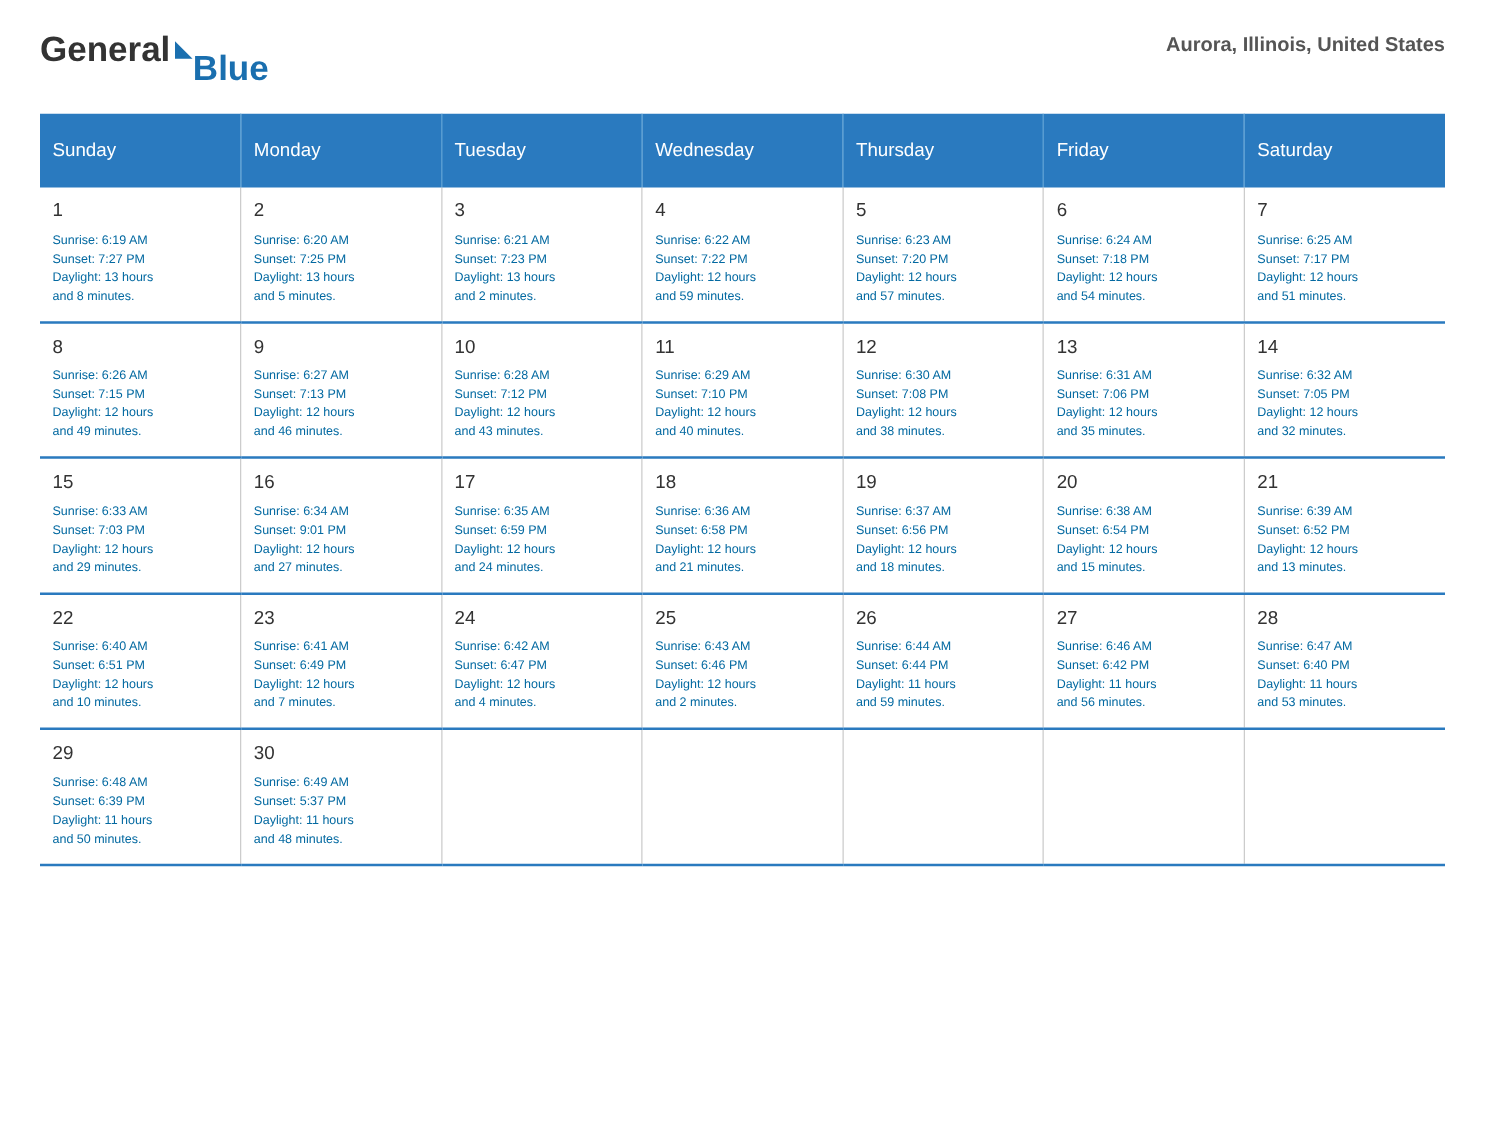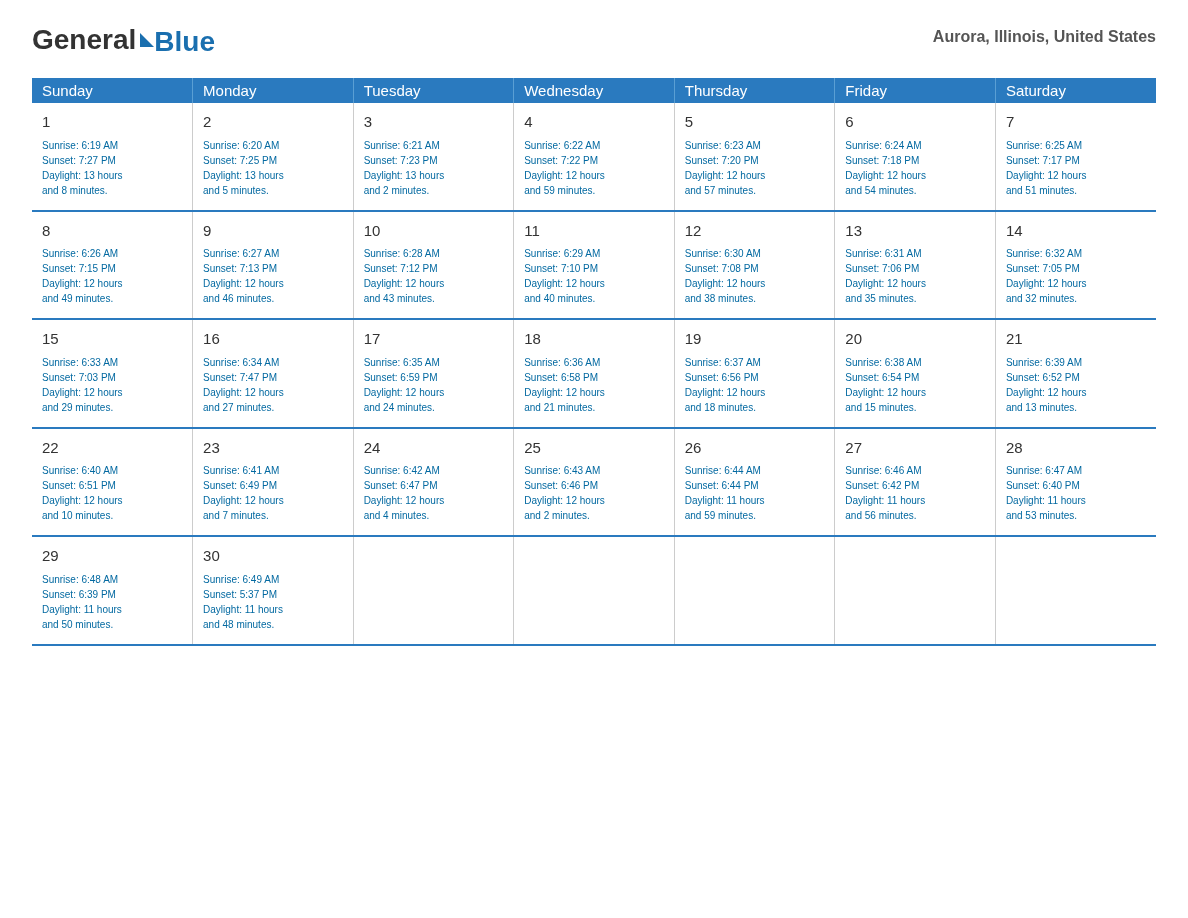--- a/index.html
+++ b/index.html
@@ -58,21 +58,21 @@
     }
     table {
       width: 100%;
       border-collapse: collapse;
       font-size: 13px;
     }
     thead tr th {
       background-color: #2a7abf;
       color: white;
       text-align: left;
-      padding: 4px 10px;
+      padding: 21px 10px;
       font-size: 15px;
       font-weight: normal;
       border-right: 1px solid #5a9fd4;
     }
     thead tr th:last-child { border-right: none; }
     tbody tr td {
       vertical-align: top;
       padding: 8px 10px 12px 10px;
       border-right: 1px solid #ccc;
       border-bottom: 2px solid #2a7abf;
@@ -97,21 +97,21 @@
   </style>
 </head>
 <body>
 
 <div class="header">
   <div class="logo">
     <div class="logo-text">
       <span class="logo-general">General</span>
         <span class="logo-arrow"></span>
     </div>
-    <div style="margin-top:2px;text-align:center;">
+    <div style="margin-top:15px;text-align:center;">
       <span class="logo-blue" style="font-size:28px;font-weight:bold;">Blue</span>
     </div>
   </div>
   <div class="title-section">
     <div class="subtitle">Aurora, Illinois, United States</div>
   </div>
 </div>
 
 <table>
   <thead>
@@ -263,21 +263,21 @@
             <div>Sunrise: 6:33 AM</div>
             <div>Sunset: 7:03 PM</div>
             <div>Daylight: 12 hours</div>
             <div>and 29 minutes.</div>
           </div>
         </td>
         <td>
           <span class="day-num">16</span>
           <div class="day-info">
             <div>Sunrise: 6:34 AM</div>
-            <div>Sunset: 7:47 PM</div>
+            <div>Sunset: 9:01 PM</div>
             <div>Daylight: 12 hours</div>
             <div>and 27 minutes.</div>
           </div>
         </td>
         <td>
           <span class="day-num">17</span>
           <div class="day-info">
             <div>Sunrise: 6:35 AM</div>
             <div>Sunset: 6:59 PM</div>
             <div>Daylight: 12 hours</div>

